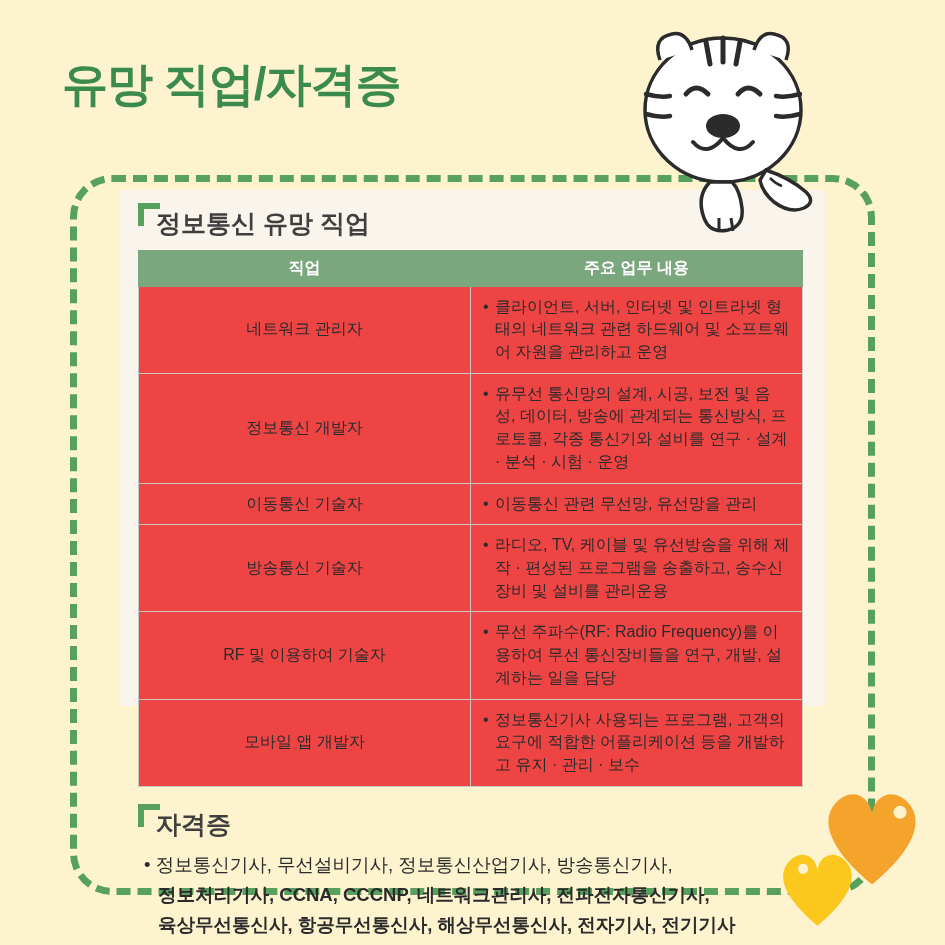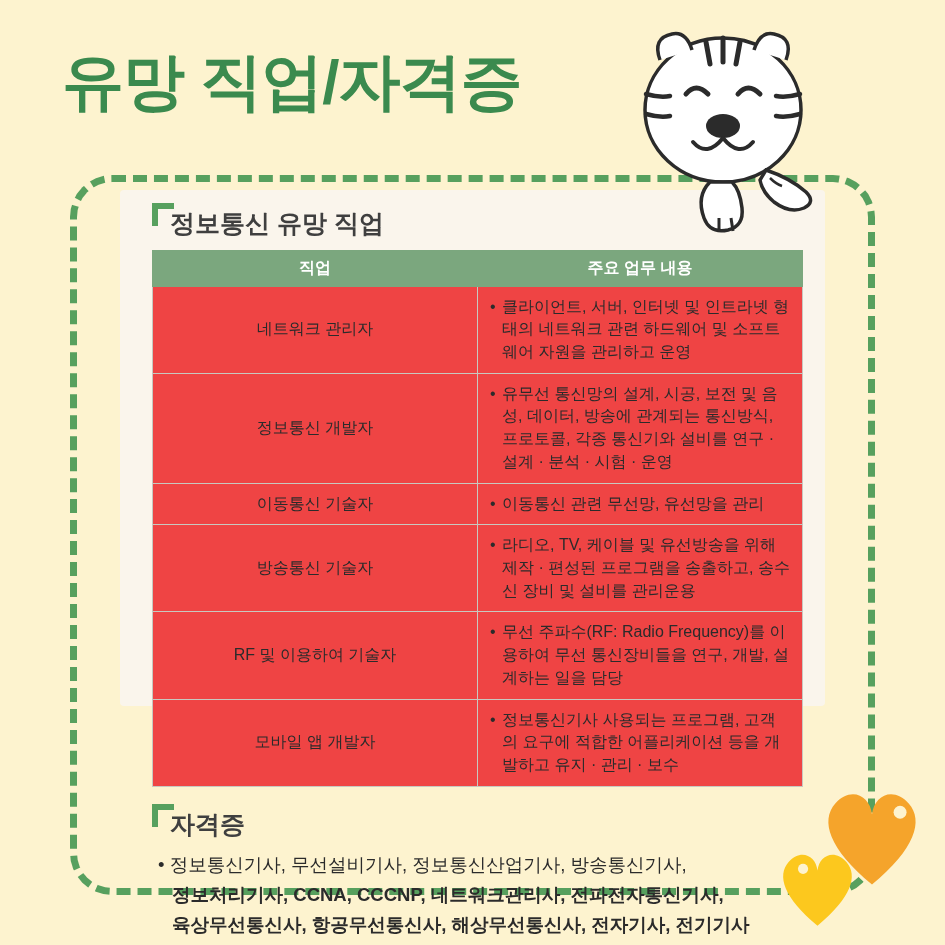--- a/index.html
+++ b/index.html
@@ -12,22 +12,22 @@
     background: #fdf3cf;
     font-family: "Liberation Sans", sans-serif;
     overflow: hidden;
     position: relative;
   }
 
   
   .title {
     position: absolute;
     left: 62px;
-    top: 40px;
-    font-size: 62px;
+    top: 54px;
+    font-size: 46px;
     font-weight: bold;
     color: #3b8a4e;
     letter-spacing: -1px;
     white-space: nowrap;
     z-index: 5;
   }
 
   
   .mascot {
     position: absolute;
@@ -54,21 +54,21 @@
   .card-inner {
     position: absolute;
     left: 120px;
     top: 190px;
     width: 705px;
     height: 516px;
     background: #faf5ec;
     border-radius: 4px;
     z-index: 3;
     box-sizing: border-box;
-    padding: 18px 22px 10px 32px;
+    padding: 18px 22px 10px 18px;
   }
 
   
   .section-head {
     position: relative;
     font-size: 25px;
     font-weight: bold;
     color: #3f3f3f;
     padding-left: 18px;
     margin: 2px 0 12px 0;

